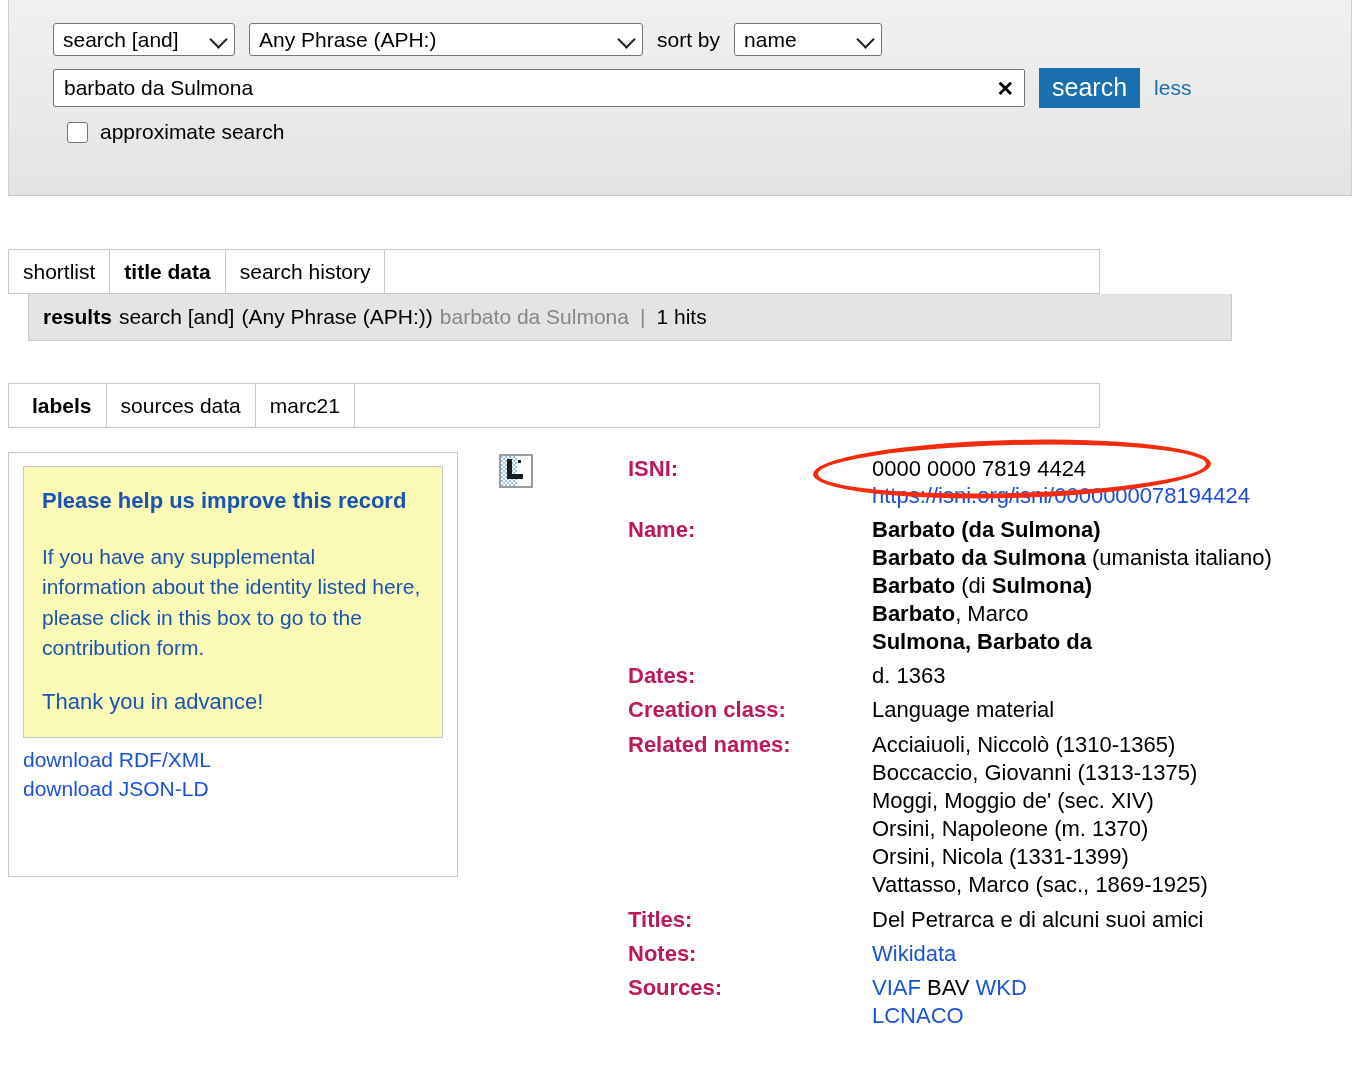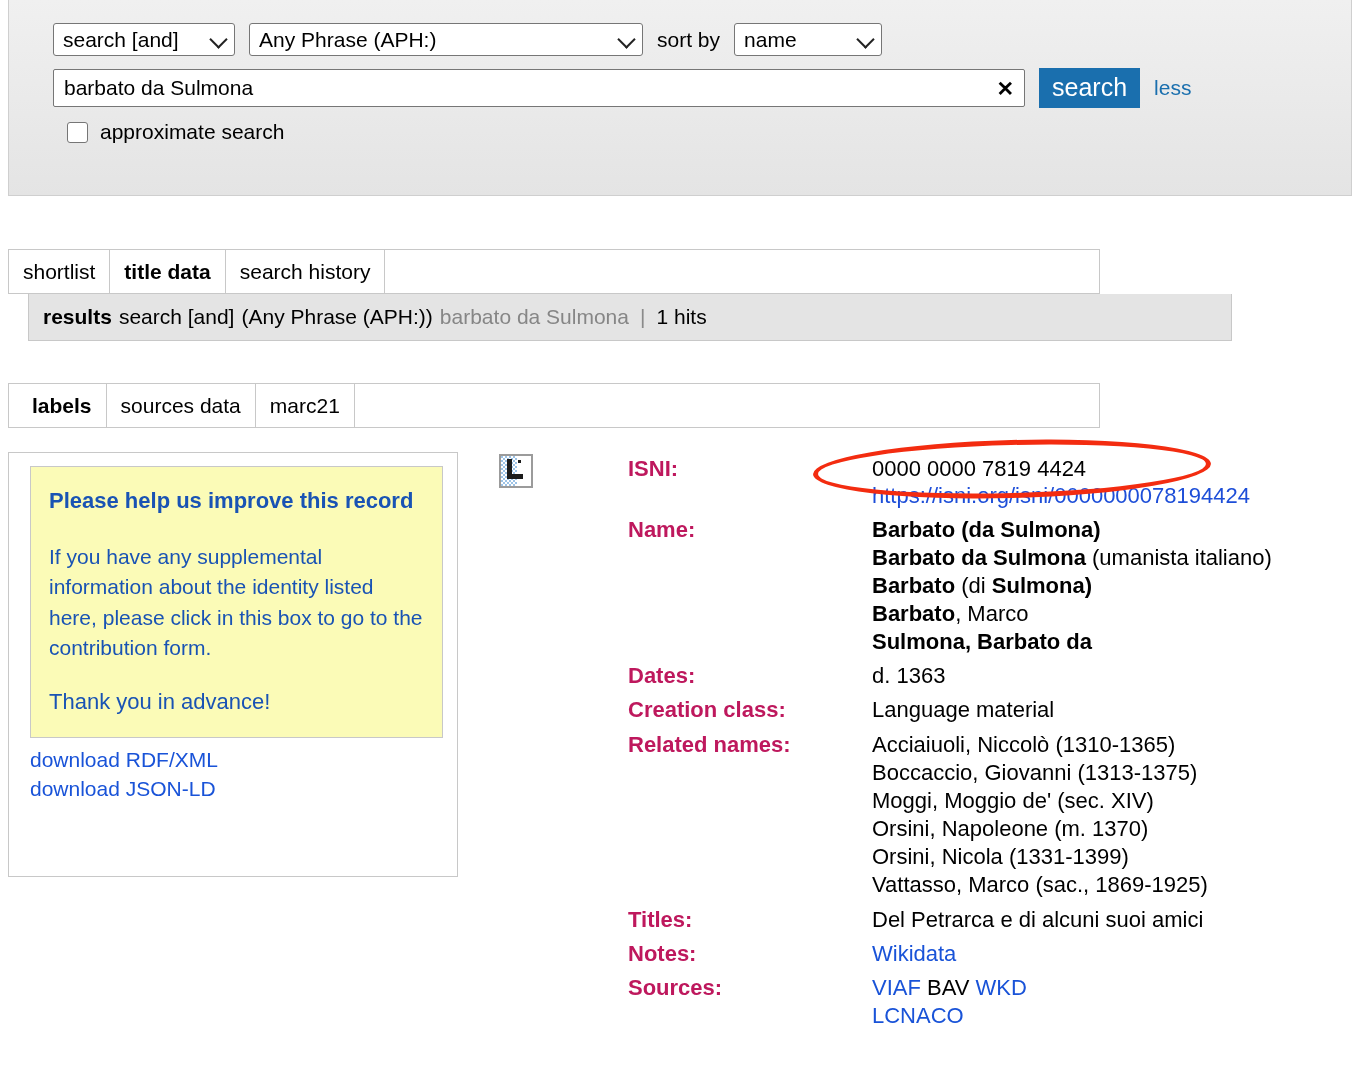--- a/index.html
+++ b/index.html
@@ -204,21 +204,20 @@
   
   .leftbox {
     position: absolute;
     left: 8px;
     top: 452px;
     width: 450px;
     height: 425px;
     box-sizing: border-box;
     border: 1px solid #c8c8c8;
     background: #ffffff;
-    padding-left: 7px;
   }
   .yellowbox {
     margin: 13px 14px 0 14px;
     background: #fbfbb7;
     border: 1px solid #c8c8c8;
     padding: 18px 18px 22px 18px;
     box-sizing: border-box;
     cursor: pointer;
   }
   .yb-h {

